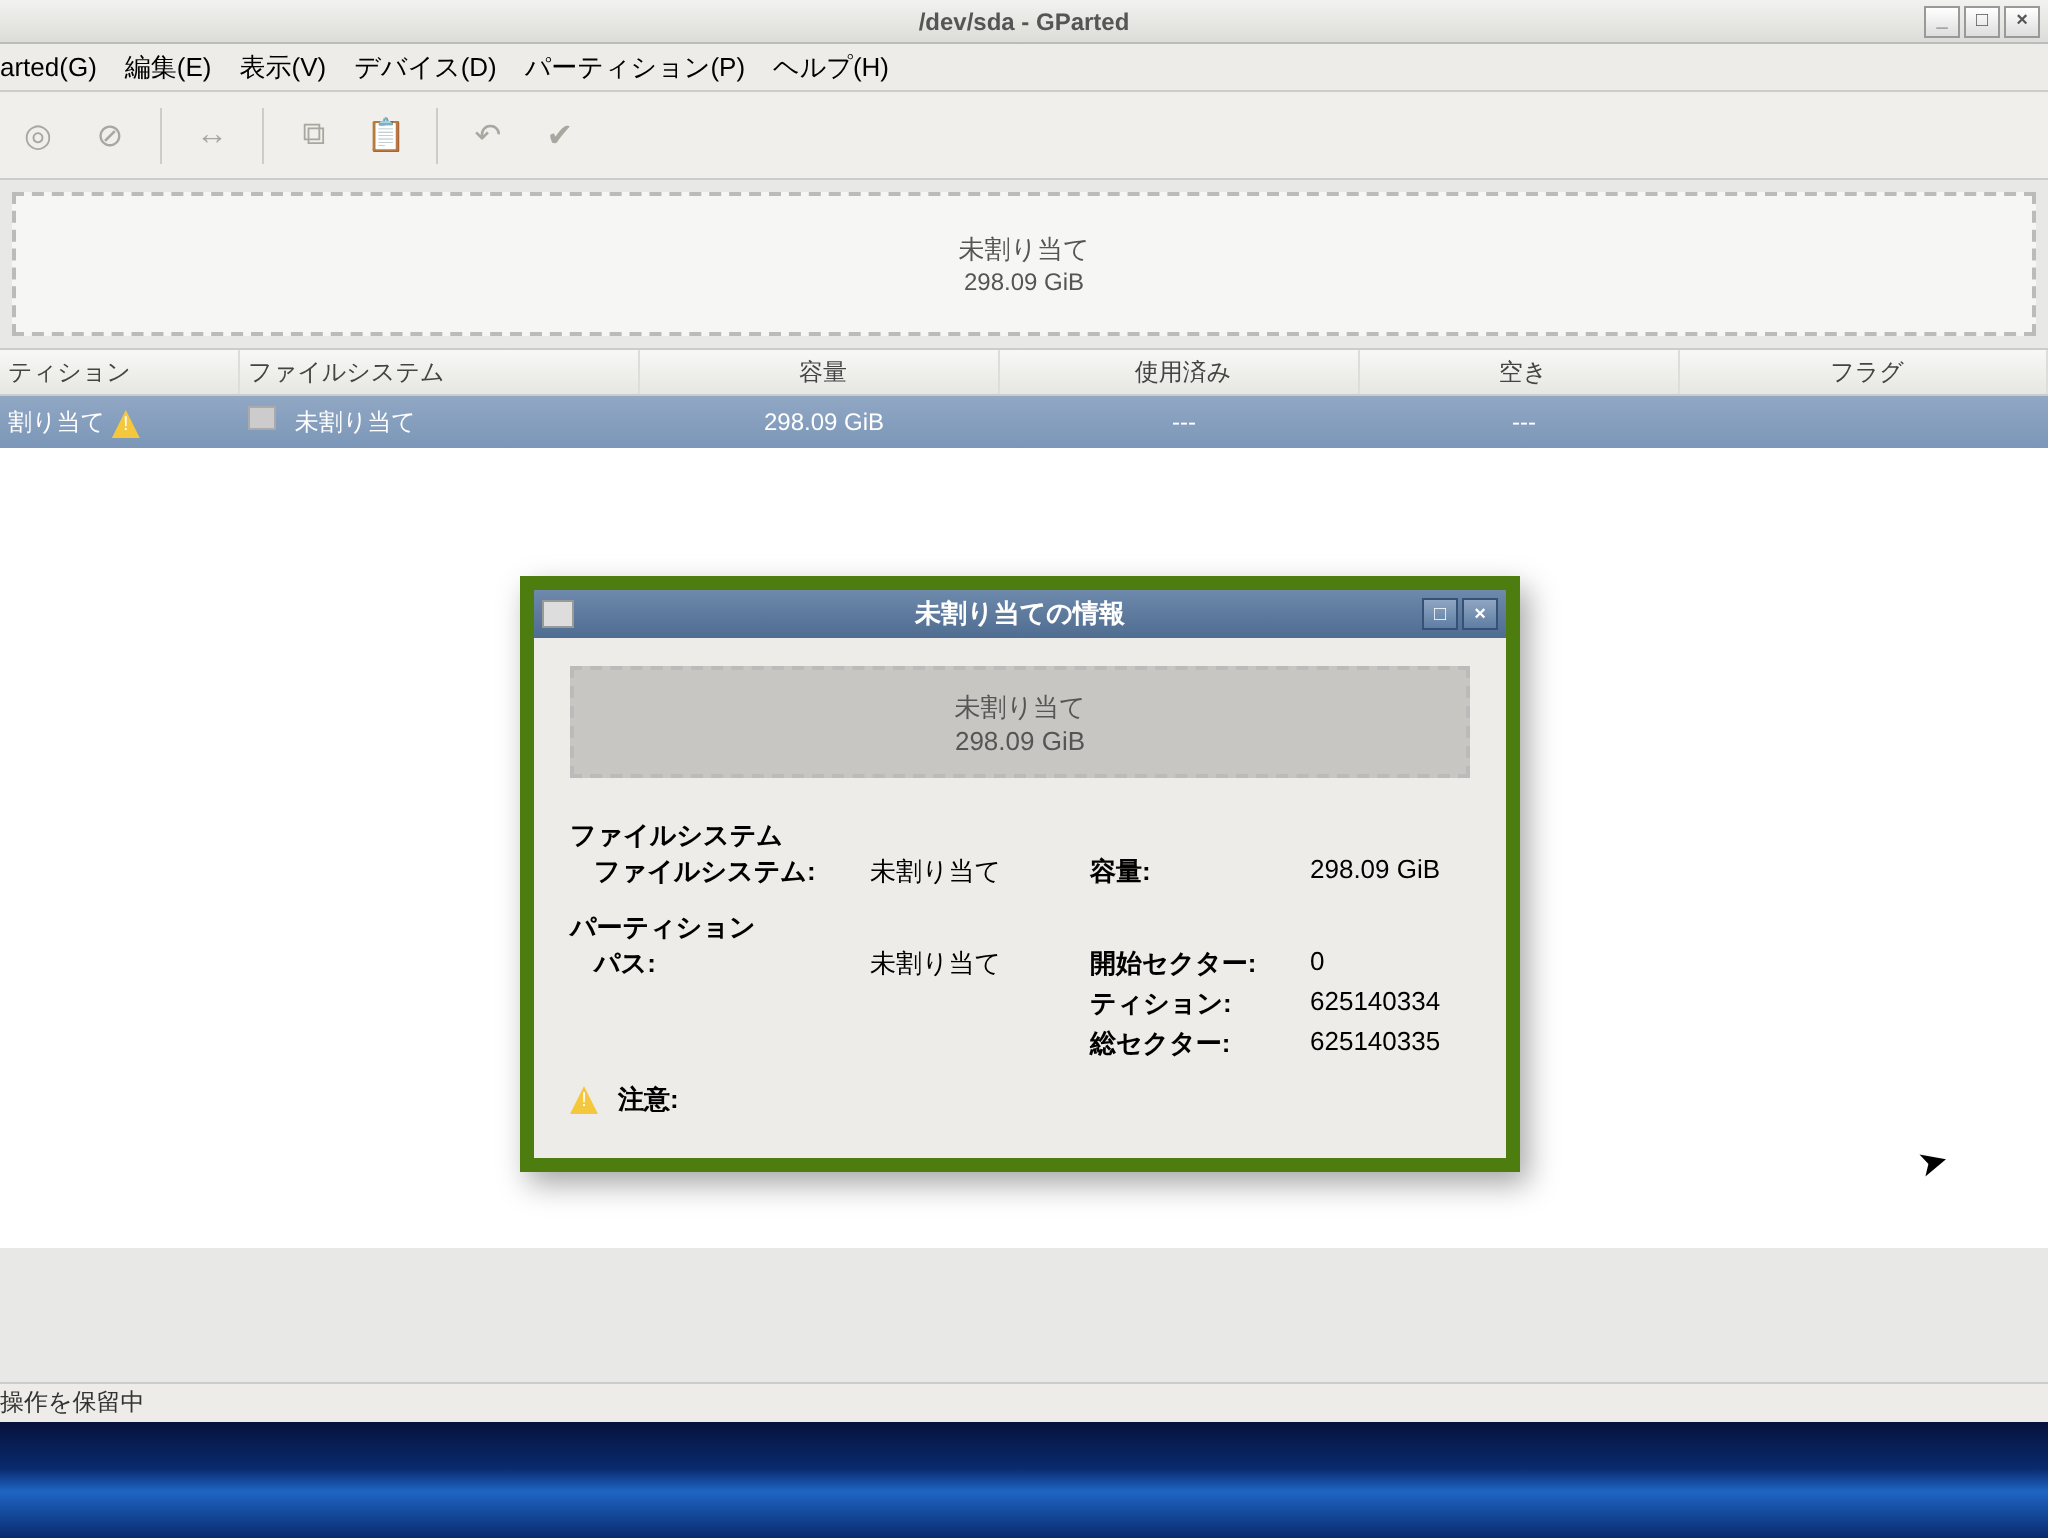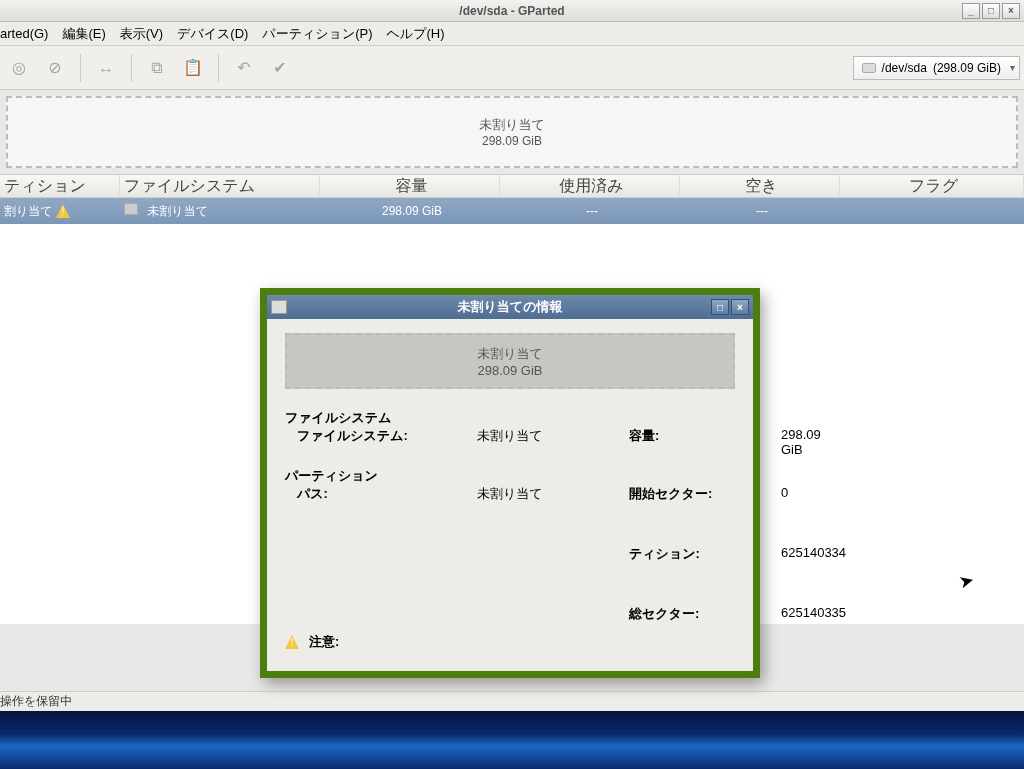--- a/index.html
+++ b/index.html
@@ -121,21 +121,21 @@
   .partition-graphic .pg-size { font-size: 12px; }
 
   
   .table-header {
     display: flex;
     background: linear-gradient(#f8f8f6,#e6e6e2);
     border-top: 1px solid #ccc;
     border-bottom: 1px solid #ccc;
     height: 24px;
     align-items: center;
-    font-size: 16px;
+    font-size: 12px;
     color: #444;
   }
   .col-partition { width: 120px; padding-left: 4px; }
   .col-fs { width: 200px; }
   .col-size { width: 180px; text-align: center; }
   .col-used { width: 180px; text-align: center; }
   .col-free { width: 160px; text-align: center; }
   .col-flags { flex: 1; text-align: center; }
   .table-header > div { border-right: 1px solid #ddd; height: 100%; display:flex; align-items:center; justify-content:flex-start; padding-left:4px;}
   .table-header .col-size,
@@ -231,21 +231,20 @@
     display:flex; flex-direction:column; align-items:center; justify-content:center;
     color:#555;
     margin-bottom: 20px;
   }
   .section-heading { font-weight: bold; margin-top: 6px; }
   .info-grid {
     display:grid;
     grid-template-columns: 150px 110px 110px 1fr;
     row-gap: 2px;
     margin-bottom: 10px;
-    gap: 42px;
   }
   .label-bold { font-weight: bold; }
   .warn-row { display:flex; align-items:center; gap:6px; margin-top:10px;}
   .warn-msg { font-style: italic; margin-top:4px; }
 
   .cursor {
     position:absolute;
     right: 50px;
     top: 570px;
     font-size: 18px;
@@ -279,25 +278,20 @@
   <span class="tool-btn">⊘</span>
   <span class="tool-sep"></span>
   <span class="tool-btn">↔</span>
   <span class="tool-sep"></span>
   <span class="tool-btn">⧉</span>
   <span class="tool-btn">📋</span>
   <span class="tool-sep"></span>
   <span class="tool-btn">↶</span>
   <span class="tool-btn">✔</span>
 
-  <div class="device-selector">
-    <span class="disk-icon"></span>
-    <span>/dev/sda</span>
-    <span>(298.09 GiB)</span>
-  </div>
 </div>
 
 <div class="partition-graphic">
   <div>未割り当て</div>
   <div class="pg-size">298.09 GiB</div>
 </div>
 
 <div class="table-header">
   <div class="col-partition">ティション</div>
   <div class="col-fs">ファイルシステム</div>

